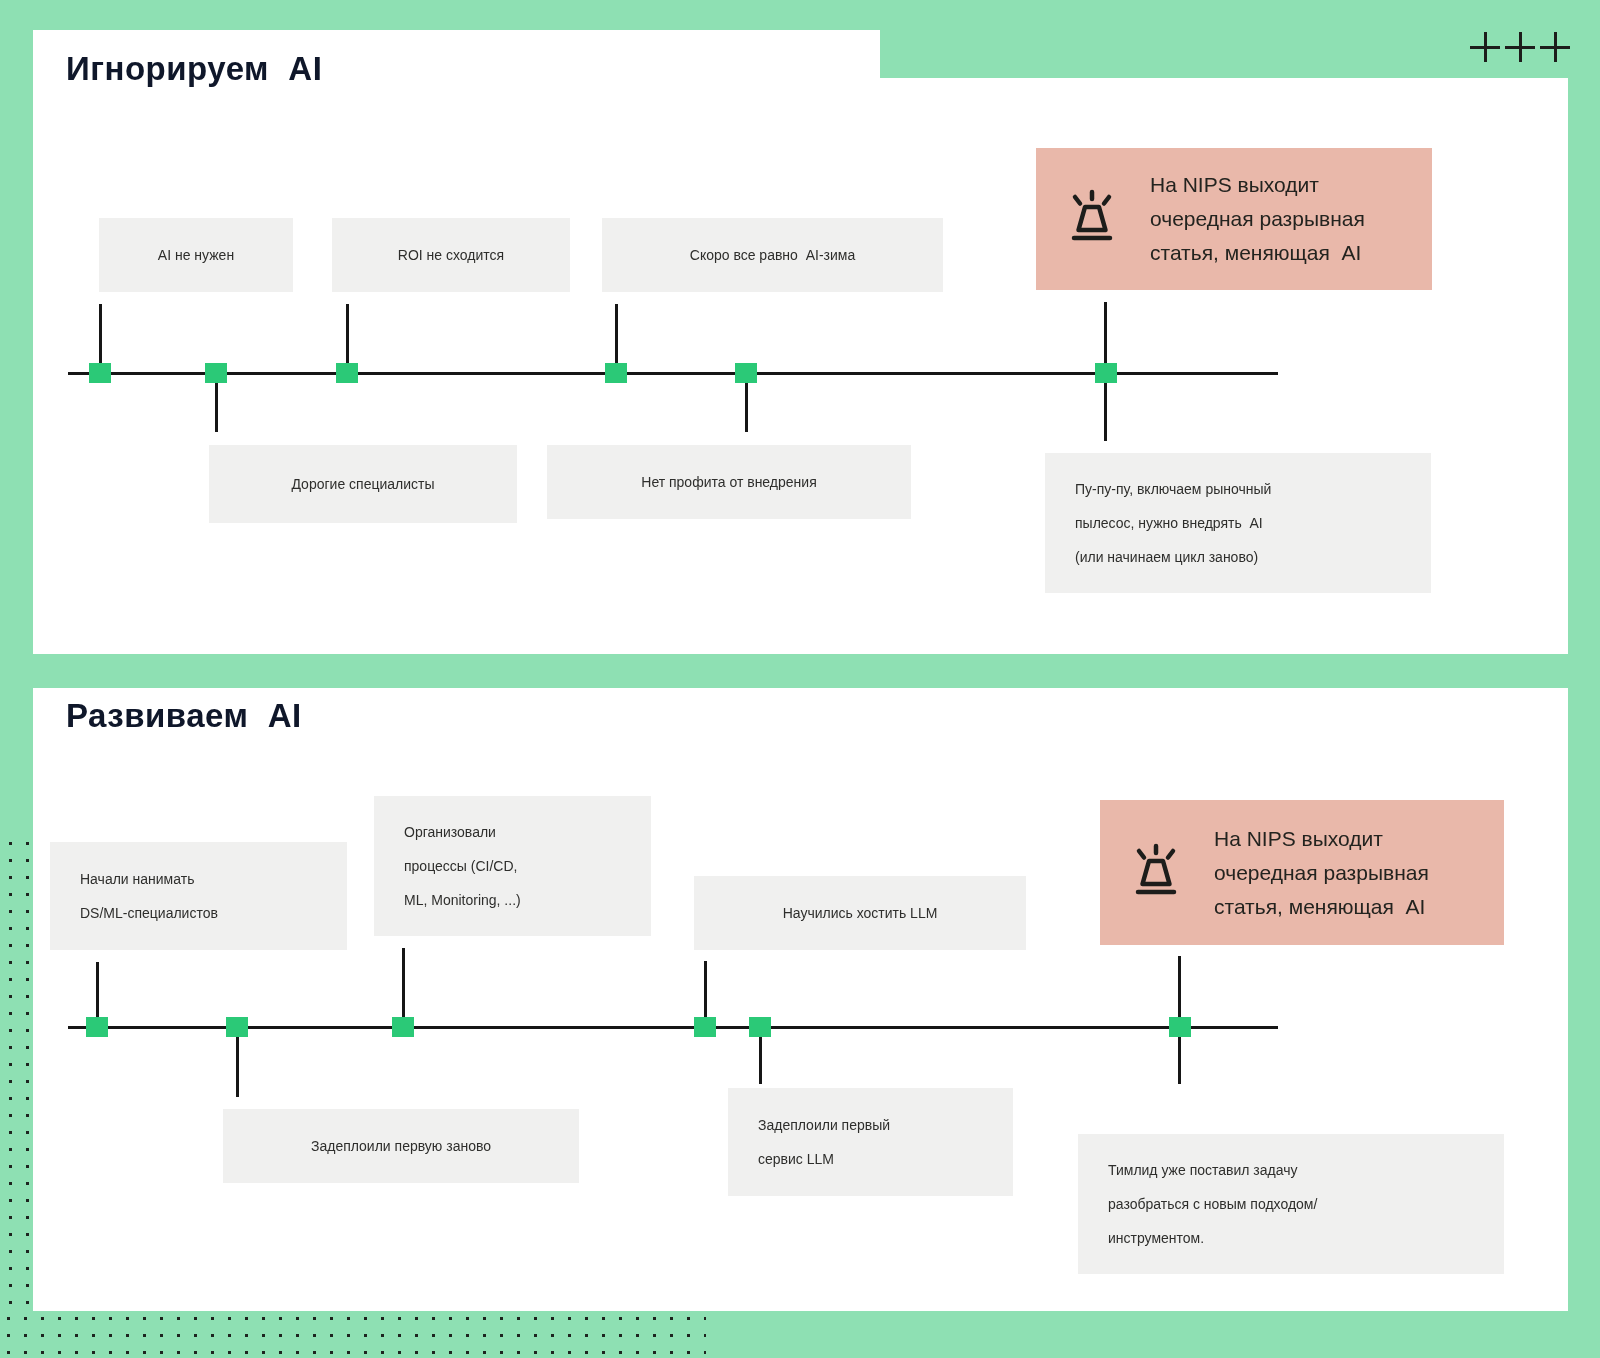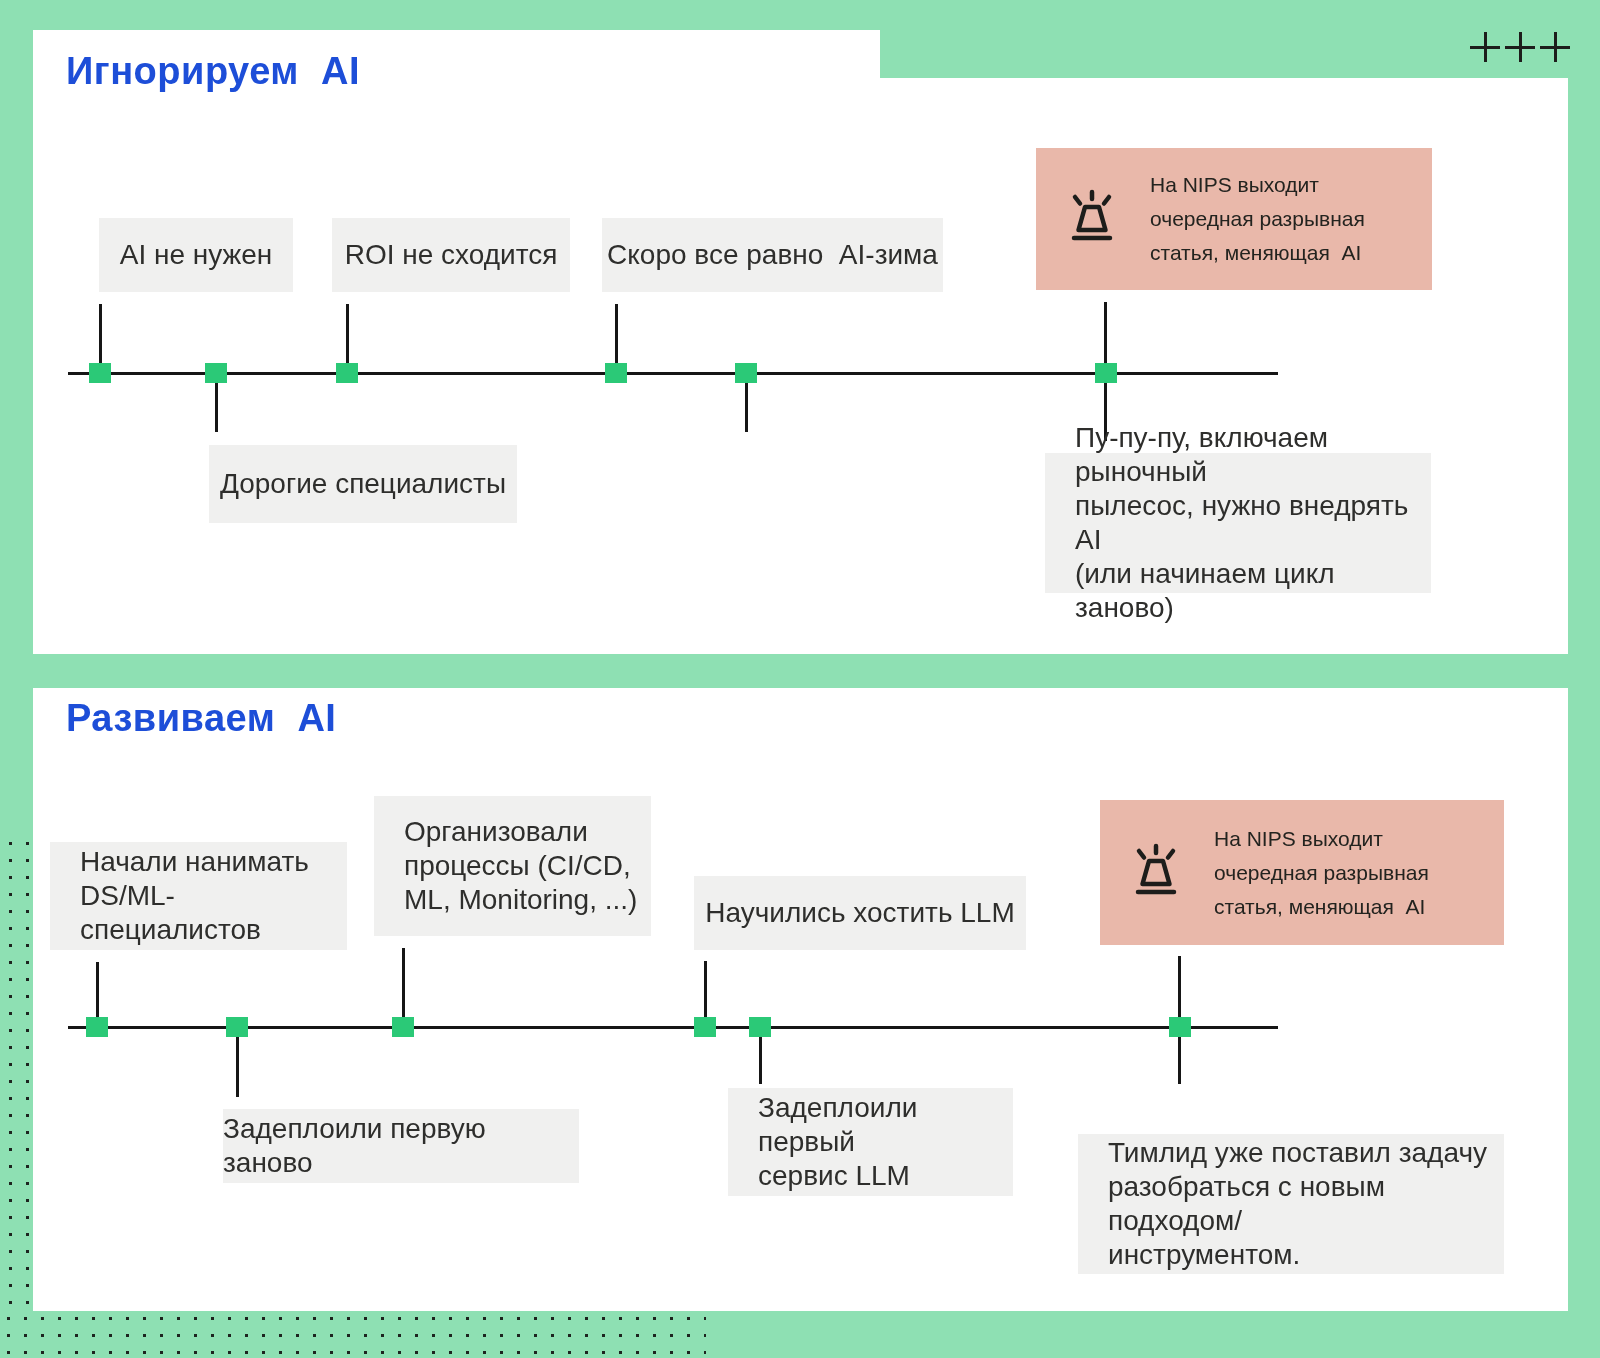--- a/index.html
+++ b/index.html
@@ -7,28 +7,28 @@
     position:relative;
     width:1600px;height:1358px;
     background:#8EE0B3;
     overflow:hidden;
     font-family:"Liberation Sans", sans-serif;
     color:#23231F;
   }
   .panel{position:absolute;background:#FFFFFF;}
   .title{
     position:absolute;
-    font-size:38px;font-weight:700;color:#1d4ed8;
+    font-size:33px;font-weight:700;color:#0f172a;
     white-space:pre-wrap;letter-spacing:0.5px;
   }
   .box{
     position:absolute;
     background:#F0F0EF;
     display:flex;align-items:center;justify-content:center;
-    font-size:28px;line-height:34px;color:#2E2E2C;
+    font-size:14px;line-height:34px;color:#2E2E2C;
     white-space:pre-wrap;
   }
   .box.left{justify-content:flex-start;padding-left:30px;box-sizing:border-box;}
   .alert{
     position:absolute;
     background:#E9B8AA;
     display:flex;align-items:center;
     box-sizing:border-box;padding-left:24px;
     font-size:21px;line-height:34px;color:#23231F;
   }
@@ -85,20 +85,21 @@
   <div class="stem" style="left:1104px;top:375px;height:66px;"></div>
 
   <div class="marker" style="left:89px;top:363px;"></div>
   <div class="marker" style="left:205px;top:363px;"></div>
   <div class="marker" style="left:336px;top:363px;"></div>
   <div class="marker" style="left:605px;top:363px;"></div>
   <div class="marker" style="left:735px;top:363px;"></div>
   <div class="marker" style="left:1095px;top:363px;"></div>
 
   <div class="box" style="left:209px;top:445px;width:308px;height:78px;">Дорогие специалисты</div>
+  <div class="box" style="left:547px;top:445px;width:364px;height:74px;">Нет профита от внедрения</div>
   <div class="box left" style="left:1037px;top:453px;width:386px;height:140px;margin-left:8px;">Пу-пу-пу, включаем рыночный
 пылесос, нужно внедрять  AI
 (или начинаем цикл заново)</div>
 
   <div class="panel" style="left:33px;top:688px;width:1535px;height:623px;"></div>
 
   <div class="title" style="left:66px;top:697px;">Развиваем  AI</div>
 
   <div class="box left" style="left:50px;top:842px;width:297px;height:108px;">Начали нанимать
 DS/ML-специалистов</div>

